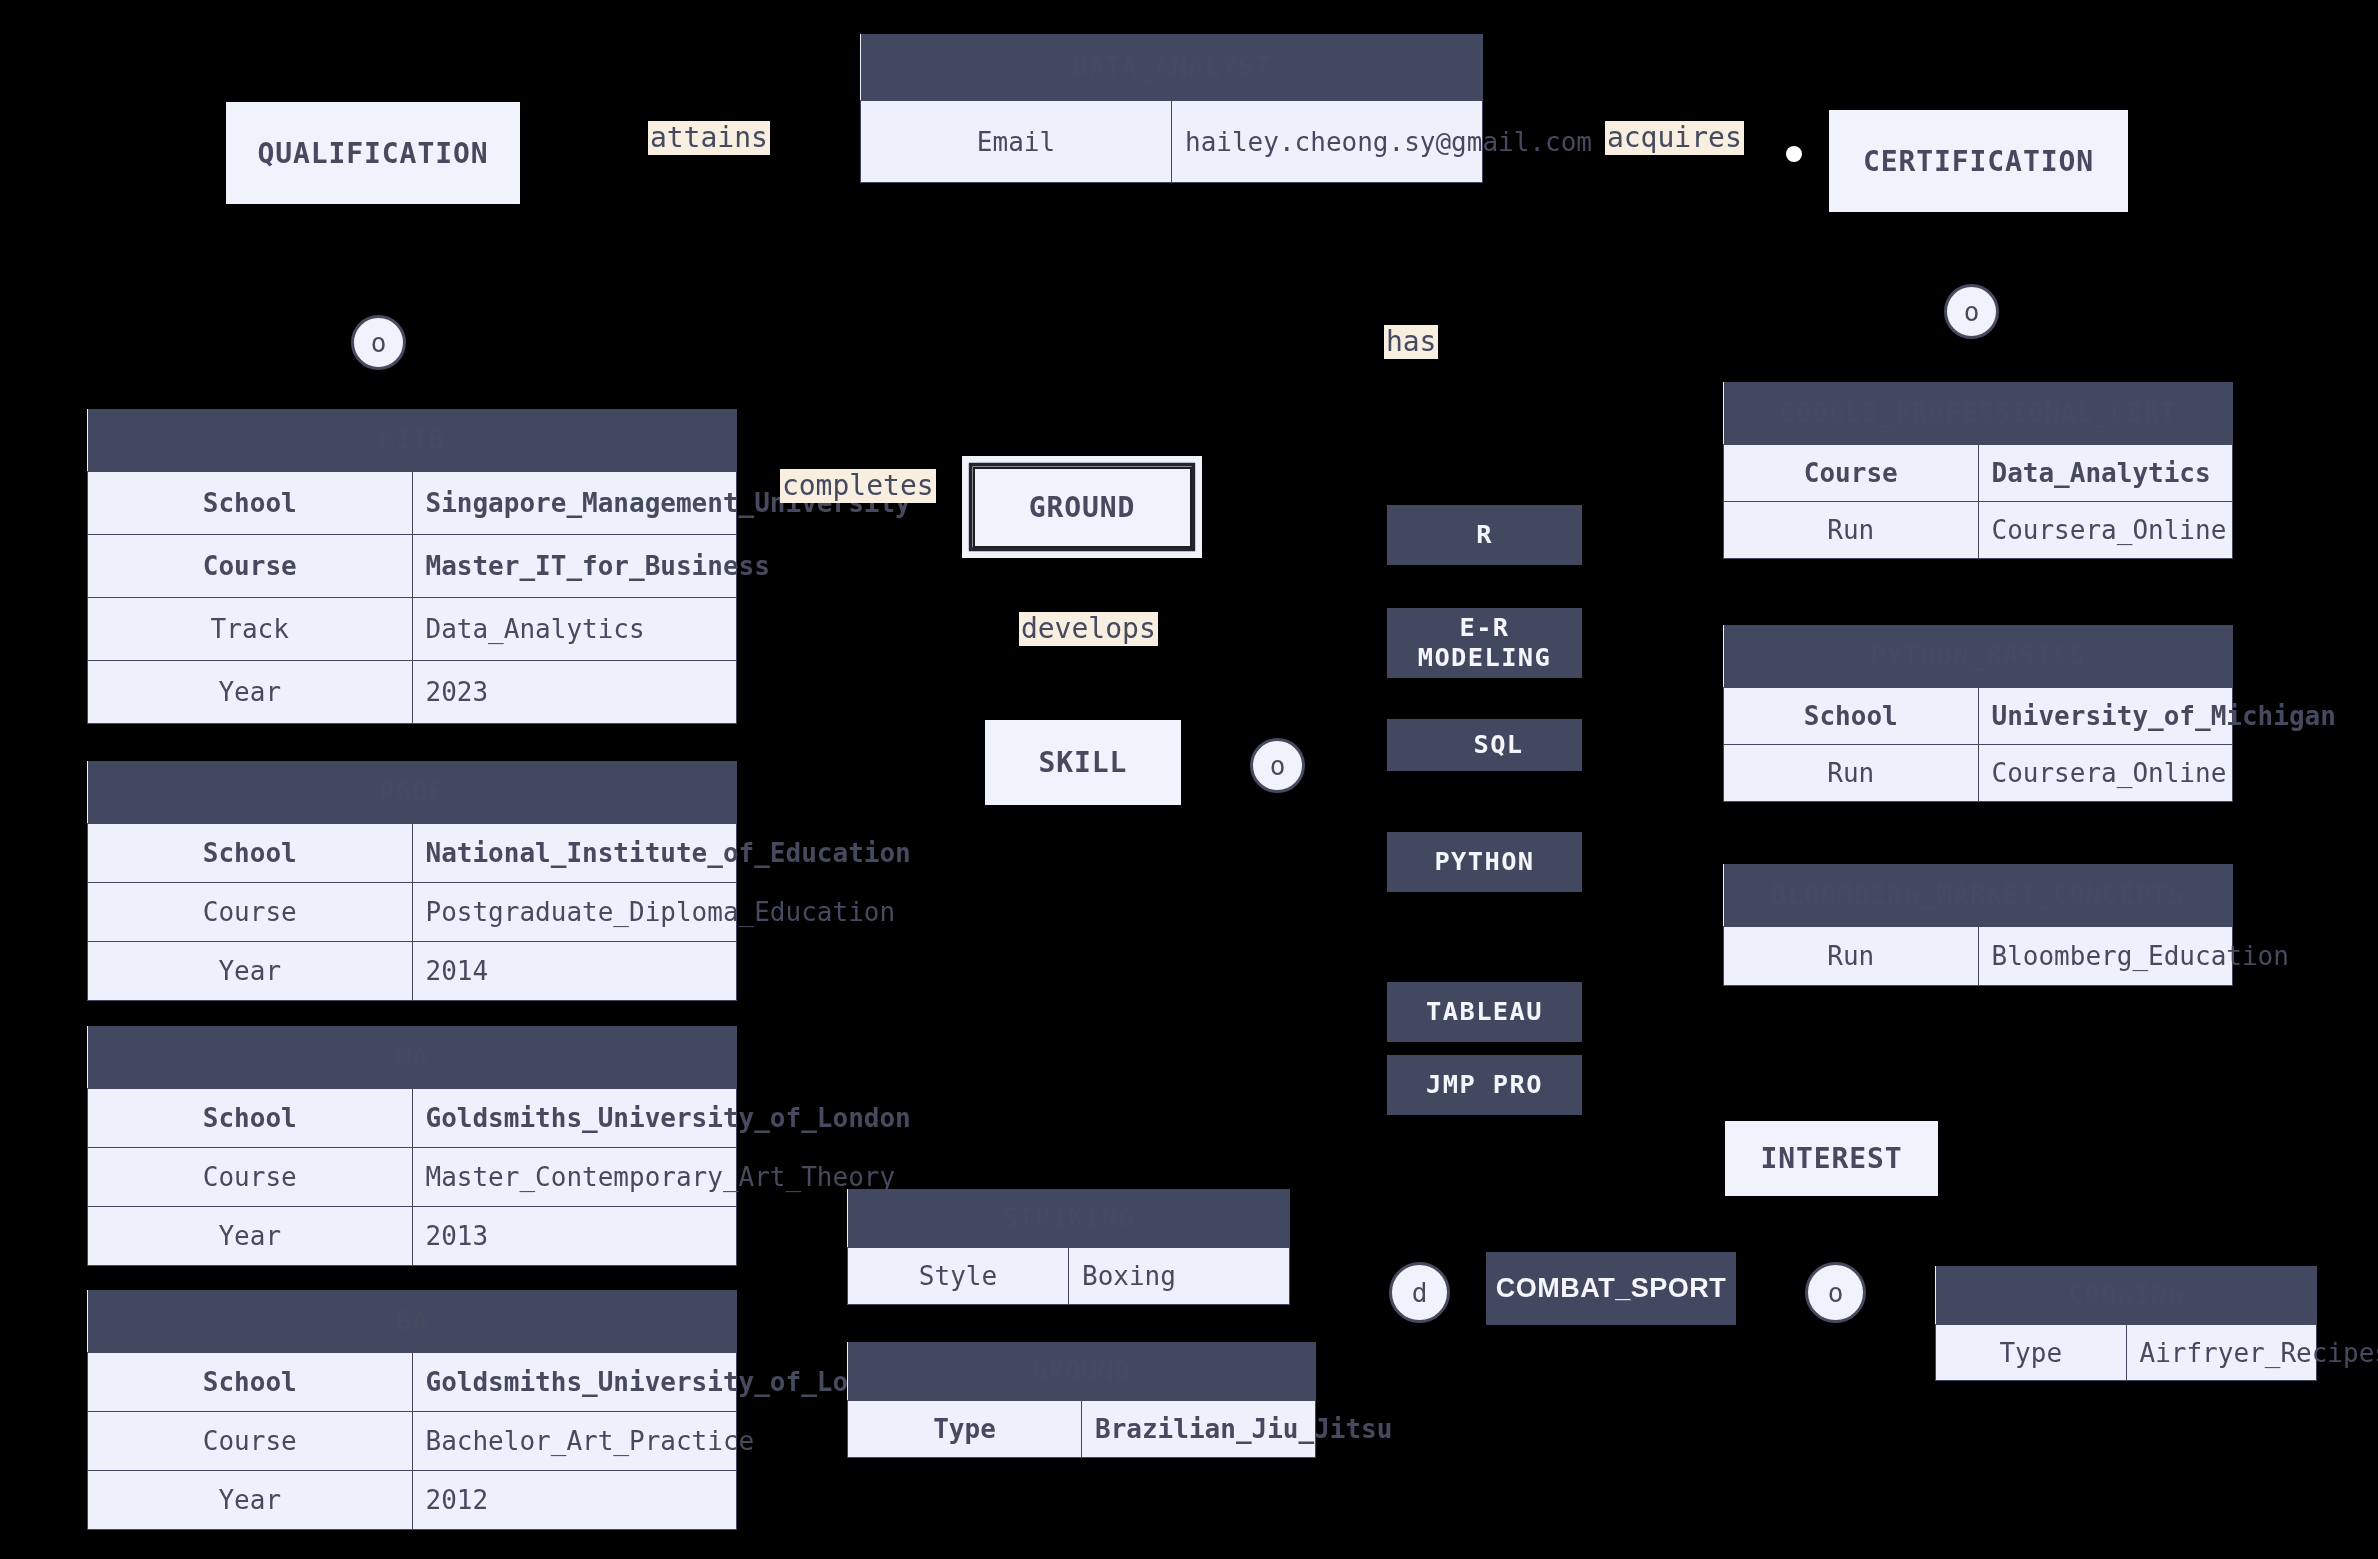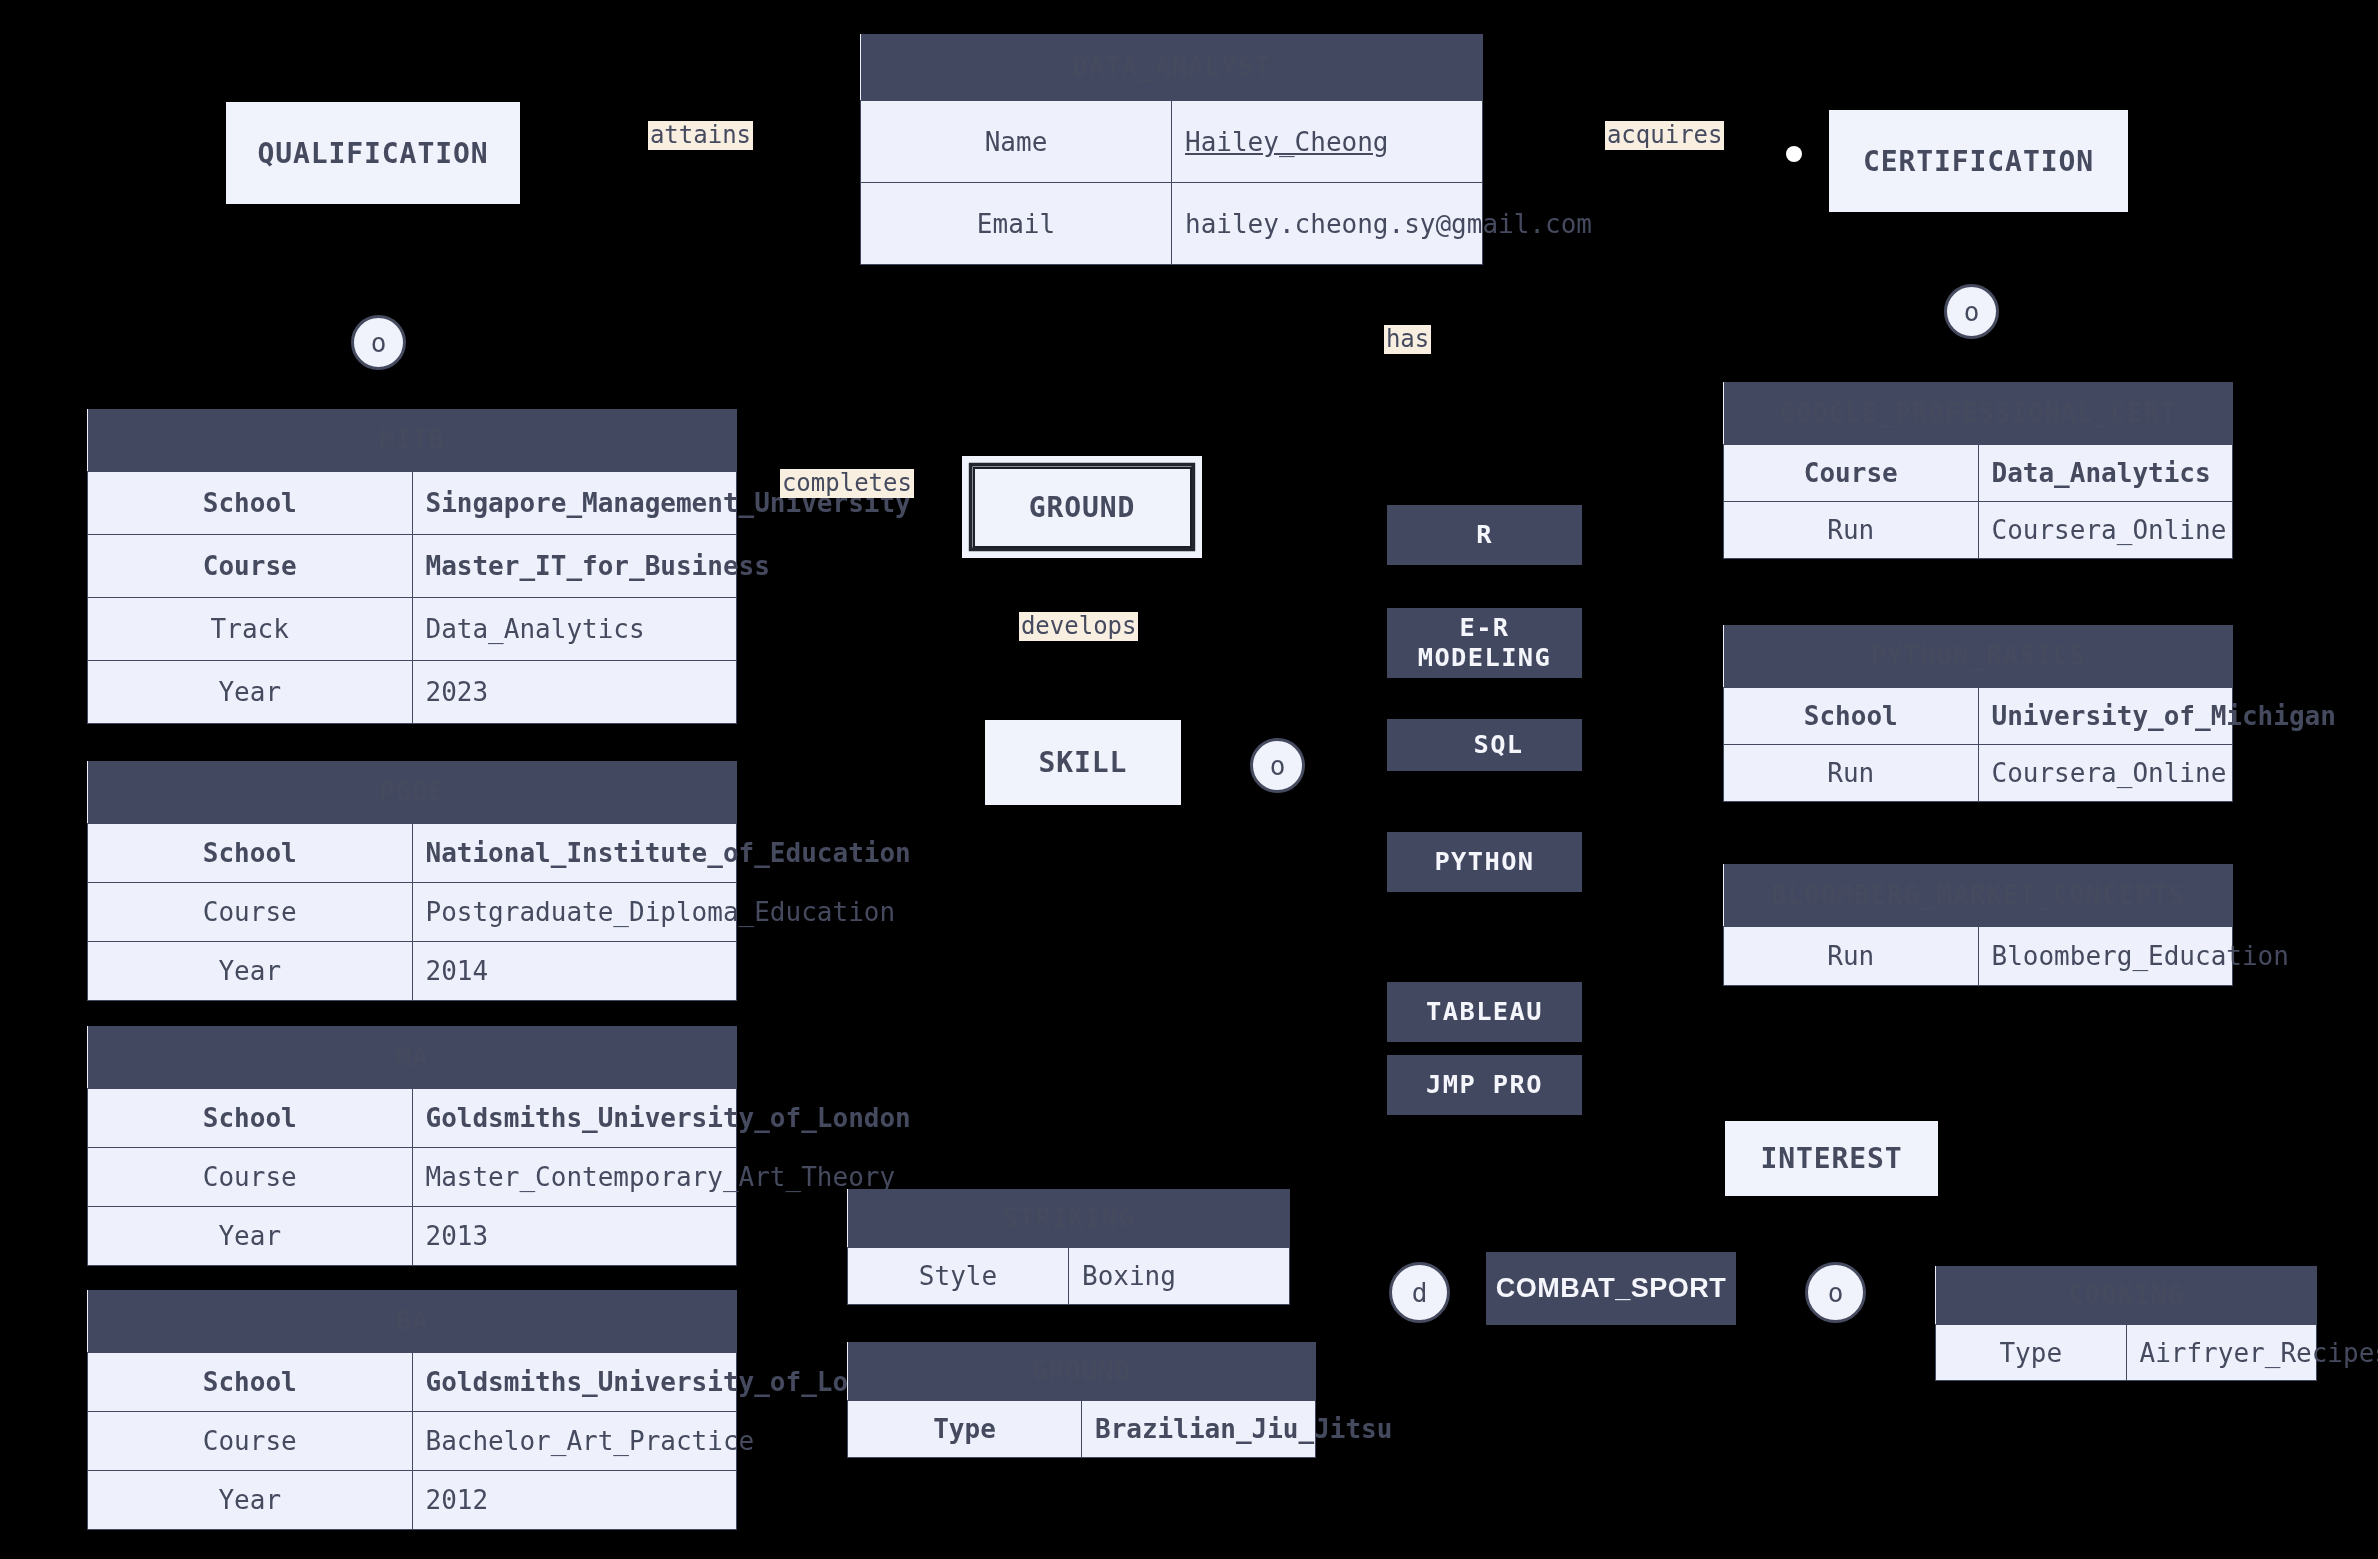--- a/index.html
+++ b/index.html
@@ -76,21 +76,21 @@
   .tbl td.v{ text-align:left; }
   .tbl .thead td{ border:none;background:#434861; }
   .tbl tr.bold td{ font-weight:700; }
   .tbl td.pk{ text-decoration:underline; }
 
   
   .rel{
     position:absolute;
     background:#f8efe1;
     color:#454a5f;
-    font-size:24px;
+    font-size:28px;
     font-family:"DejaVu Sans Mono", monospace;
     padding:0.9px 1.9px;
     white-space:nowrap;
     line-height:1.15;
   }
 
   
   .circ{
     position:absolute;
     border-radius:50%;
@@ -117,24 +117,20 @@
   </div>
 
   <div class="rel" style="left:648px;top:121px;">attains</div>
 
   <table class="tbl node" style="left:860px;top:34px;width:623px;">
     <tbody>
         <tr class="thead">
       <td colspan="2" style="height:66px;">DATA_ANALYST</td>
     </tr>
     <tr>
-      <td class="h" style="width:139px;height:81px;">Name</td>
-      <td class="v pk" style="height:81px;">Hailey_Cheong</td>
-    </tr>
-    <tr>
       <td class="h" style="height:81px;">Email</td>
       <td class="v" style="height:81px;">hailey.cheong.sy@gmail.com</td>
     </tr>
   </tbody>
     </table>
 
   <div class="rel" style="left:1605px;top:121px;">acquires</div>
 
   <div class="dot" style="left:1786px;top:146px;width:16px;height:16px;"></div>
 

